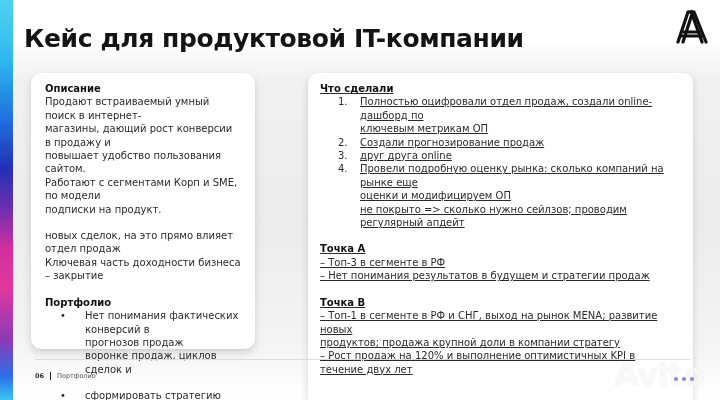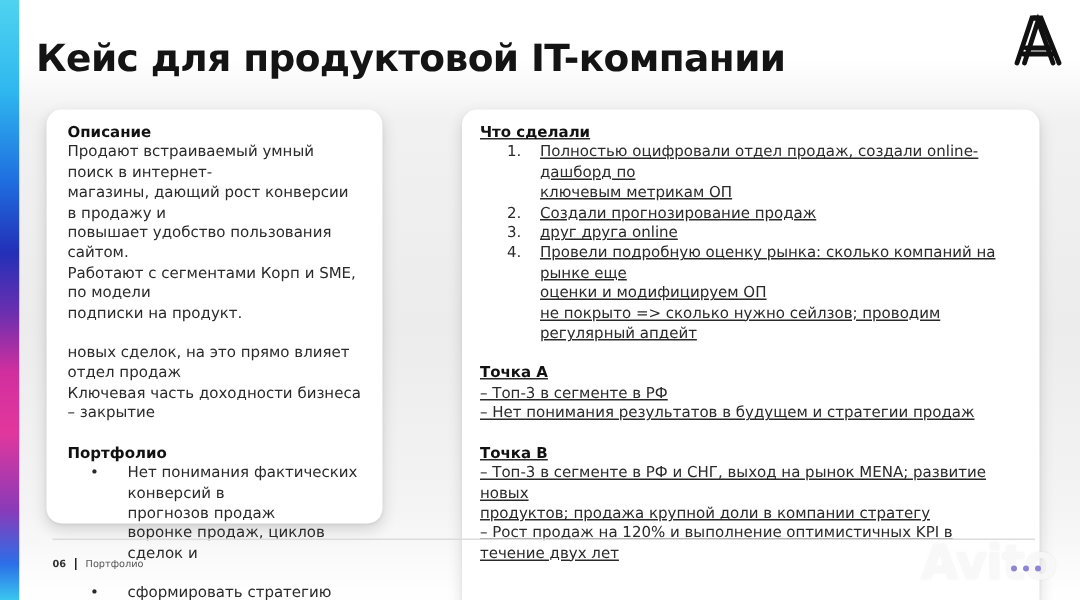--- a/index.html
+++ b/index.html
@@ -128,21 +128,21 @@
       <div>оценки и модифицируем ОП</div>
       <div>не покрыто =&gt; сколько нужно сейлзов; проводим регулярный апдейт</div>
     </li>
   </ol>
   <div class="gap"></div>
   <div class="h">Точка А</div>
   <div>– Топ-3 в сегменте в РФ</div>
   <div>– Нет понимания результатов в будущем и стратегии продаж</div>
   <div class="gap"></div>
   <div class="h">Точка B</div>
-  <div>– Топ-3 в сегменте в РФ и СНГ, выход на рынок MENA; развитие новых</div>
+  <div>– Топ-1 в сегменте в РФ и СНГ, выход на рынок MENA; развитие новых</div>
   <div>продуктов; продажа крупной доли в компании стратегу</div>
   <div>– Рост продаж на 120% и выполнение оптимистичных KPI в течение двух лет</div>
 
 </section>
 
 <div class="divider"></div>
 
 <div class="footer">
   <span class="num">06</span>
   <span class="sep"></span>

